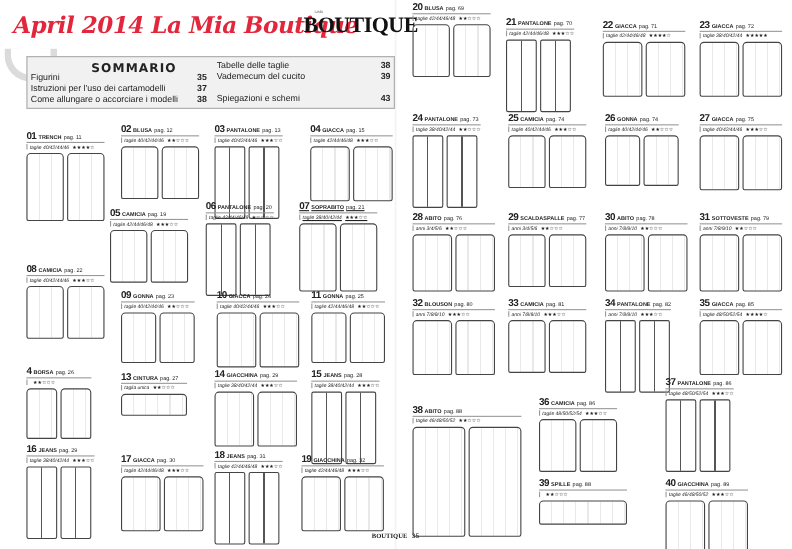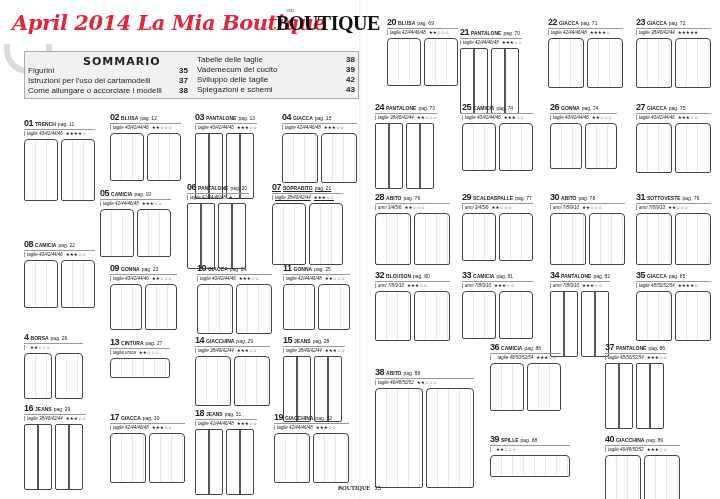--- a/index.html
+++ b/index.html
@@ -55,24 +55,20 @@
         <span class="p">38</span>
       </div>
     <div class="srow" style="left:172px;top:3px;width:158px">
         <span>Tabelle delle taglie</span>
         <span class="p">38</span>
       </div>
     <div class="srow" style="left:172px;top:13px;width:158px">
         <span>Vademecum del cucito</span>
         <span class="p">39</span>
       </div>
-    <div class="srow" style="left:172px;top:23px;width:158px">
-        <span>Sviluppo delle taglie</span>
-        <span class="p">42</span>
-      </div>
     <div class="srow" style="left:172px;top:33px;width:158px">
         <span>Spiegazioni e schemi</span>
         <span class="p">43</span>
       </div>
   </div>
 
   <div id="cards">
       <div class="card" style="left: 24px; top: 118px;">
         <div class="lbl">
           <span class="num">01</span>
@@ -293,33 +289,33 @@
           <span class="num">19</span>
           <span class="name">Giacchina</span>
           <span class="pg">pag. 32</span>
         </div>
         <div class="sz"><span>taglie 42/44/46/48</span><span class="stars">★★★☆☆</span></div>
         <div class="art">
           <div class="garment" style="width:36px;height:50px"></div>
           <div class="garment" style="width:36px;height:50px"></div>
         </div>
       </div>
-      <div class="card" style="left: 375px; top: 17px; margin-left: 12px;">
+      <div class="card" style="left: 375px; top: 1px;">
         <div class="lbl">
           <span class="num">20</span>
           <span class="name">Blusa</span>
           <span class="pg">pag. 69</span>
         </div>
         <div class="sz"><span>taglie 42/44/46/48</span><span class="stars">★★☆☆☆</span></div>
         <div class="art">
           <div class="garment" style="width:34px;height:48px"></div>
           <div class="garment" style="width:34px;height:48px"></div>
         </div>
       </div>
-      <div class="card" style="left: 460px; top: 27px;">
+      <div class="card" style="left: 460px; top: 15px;">
         <div class="lbl">
           <span class="num">21</span>
           <span class="name">Pantalone</span>
           <span class="pg">pag. 70</span>
         </div>
         <div class="sz"><span>taglie 42/44/46/48</span><span class="stars">★★★☆☆</span></div>
         <div class="art">
           <div class="garment pants" style="width:28px;height:66px"></div>
           <div class="garment pants" style="width:28px;height:66px"></div>
         </div>
@@ -485,21 +481,21 @@
           <span class="num">35</span>
           <span class="name">Giacca</span>
           <span class="pg">pag. 85</span>
         </div>
         <div class="sz"><span>taglie 48/50/52/54</span><span class="stars">★★★★☆</span></div>
         <div class="art">
           <div class="garment" style="width:36px;height:50px"></div>
           <div class="garment" style="width:36px;height:50px"></div>
         </div>
       </div>
-      <div class="card" style="left: 490px; top: 342px; text-align: center;">
+      <div class="card" style="left: 490px; top: 360px;">
         <div class="lbl">
           <span class="num">36</span>
           <span class="name">Camicia</span>
           <span class="pg">pag. 86</span>
         </div>
         <div class="sz"><span>taglie 48/50/52/54</span><span class="stars">★★★☆☆</span></div>
         <div class="art">
           <div class="garment" style="width:34px;height:48px"></div>
           <div class="garment" style="width:34px;height:48px"></div>
         </div>

